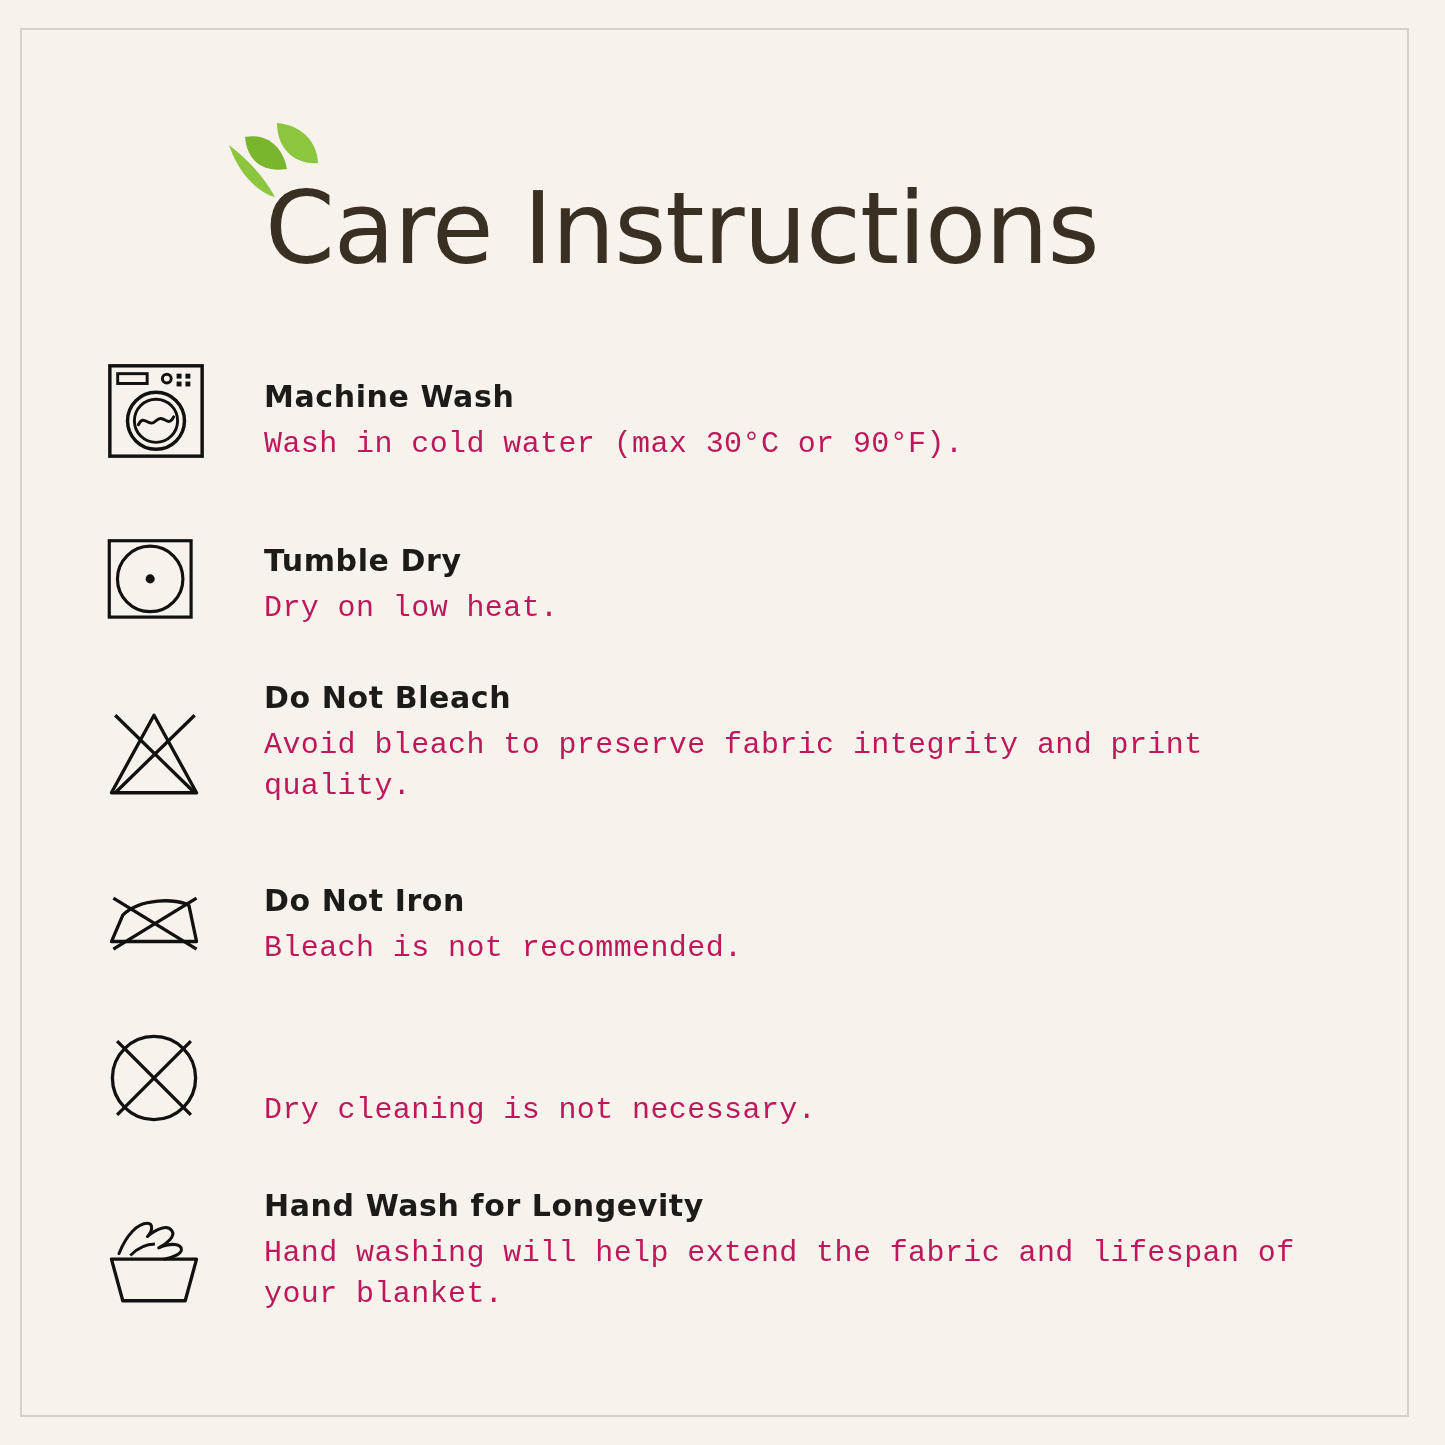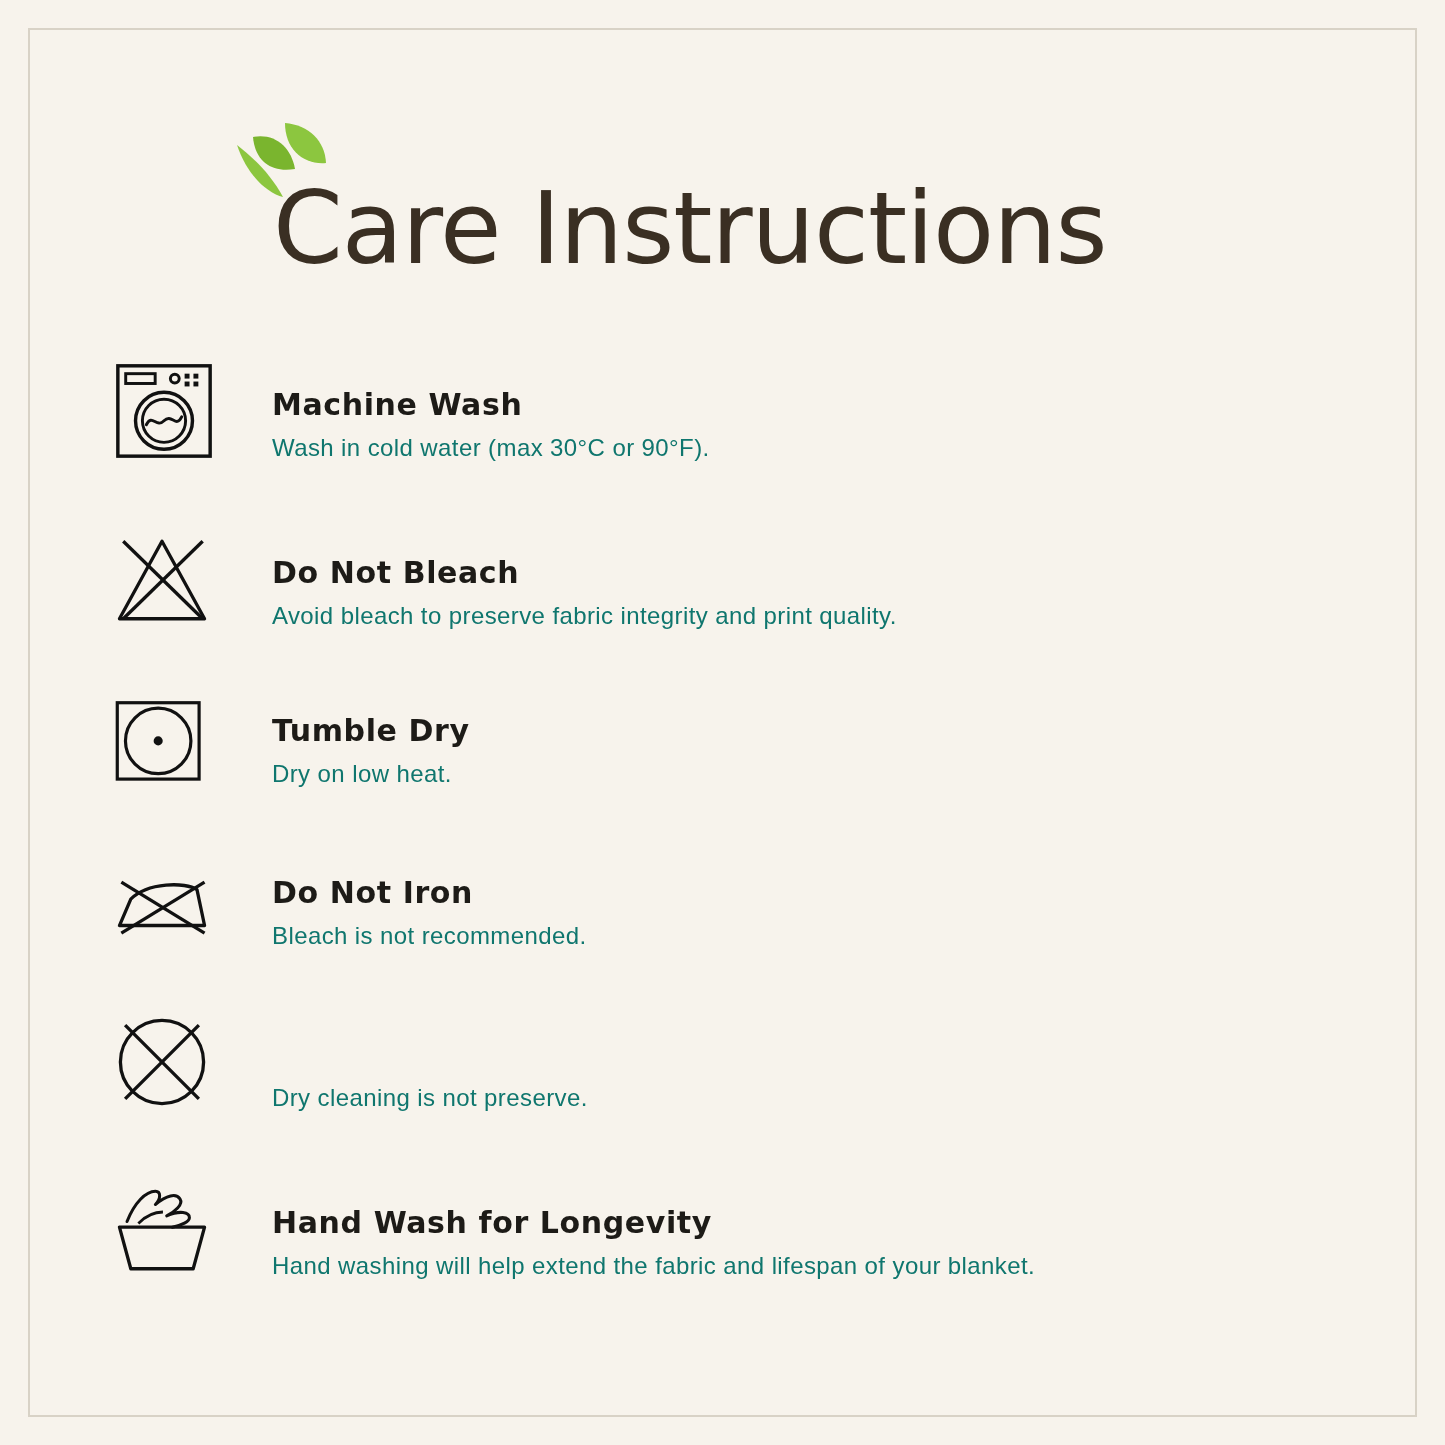--- a/index.html
+++ b/index.html
@@ -8,21 +8,21 @@
   }
   body {
     width: 1445px;
     height: 1445px;
     background: #f7f3ec;
     font-family: "Liberation Sans", sans-serif;
     overflow: hidden;
   }
   .card {
     position: absolute;
-    left: 28px;
+    left: 20px;
     top: 28px;
     width: 1389px;
     height: 1389px;
     border: 2px solid #d8d2c6;
     box-sizing: border-box;
     background: #f7f3ec;
   }
   .header {
     position: relative;
     height: 250px;
@@ -71,25 +71,25 @@
   }
   .item-title {
     font-size: 30px;
     font-weight: bold;
     color: #1d1b17;
     letter-spacing: 0.6px;
     margin-bottom: 10px;
     font-family: "DejaVu Sans", sans-serif;
   }
   .item-desc {
-    font-size: 24px;
-    color: #0f766e;
+    font-size: 30px;
+    color: #be185d;
     line-height: 1.35;
     letter-spacing: 0.4px;
-    font-family: Liberation Sans, sans-serif;
+    font-family: Liberation Mono, monospace;
   }
   .m1 { margin-bottom: 58px; }
   .m2 { margin-bottom: 52px; }
   .m3 { margin-bottom: 52px; }
   .m4 { margin-bottom: 52px; }
   .m5 { margin-bottom: 58px; }
   svg { display: block; }
 </style>
 </head>
 <body>
@@ -123,48 +123,48 @@
           <circle cx="55" cy="66" r="22" fill="none" stroke="#111" stroke-width="3"></circle>
           <path d="M37 70 C43 58 47 74 55 66 C63 58 67 74 73 62" fill="none" stroke="#111" stroke-width="3" stroke-linecap="round"></path>
         </svg>
       </div>
       <div class="text-cell">
         <div class="item-title">Machine Wash</div>
         <div class="item-desc">Wash in cold water (max 30°C or 90°F).</div>
       </div>
     </div>
 
-    <div class="item m3">
-      <div class="icon-cell">
-        <svg viewBox="0 0 110 110" width="104" height="104">
-          <path d="M55 14 L100 96 L10 96 Z" fill="none" stroke="#111" stroke-width="3.5" stroke-linejoin="round"></path>
-          <line x1="14" y1="14" x2="98" y2="96" stroke="#111" stroke-width="3.5"></line>
-          <line x1="98" y1="14" x2="14" y2="96" stroke="#111" stroke-width="3.5"></line>
-        </svg>
-      </div>
-      <div class="text-cell">
-        <div class="item-title">Do Not Bleach</div>
-        <div class="item-desc">Avoid bleach to preserve fabric integrity and print quality.</div>
-      </div>
-    </div>
-
     <div class="item m2">
       <div class="icon-cell">
         <svg viewBox="0 0 110 110" width="100" height="100">
           <rect x="8" y="14" width="90" height="84" fill="none" stroke="#111" stroke-width="3.5"></rect>
           <circle cx="53" cy="56" r="36" fill="none" stroke="#111" stroke-width="3.5"></circle>
           <circle cx="53" cy="56" r="5" fill="#111"></circle>
         </svg>
       </div>
       <div class="text-cell">
         <div class="item-title">Tumble Dry</div>
         <div class="item-desc">Dry on low heat.</div>
       </div>
     </div>
 
+    <div class="item m3">
+      <div class="icon-cell">
+        <svg viewBox="0 0 110 110" width="104" height="104">
+          <path d="M55 14 L100 96 L10 96 Z" fill="none" stroke="#111" stroke-width="3.5" stroke-linejoin="round"></path>
+          <line x1="14" y1="14" x2="98" y2="96" stroke="#111" stroke-width="3.5"></line>
+          <line x1="98" y1="14" x2="14" y2="96" stroke="#111" stroke-width="3.5"></line>
+        </svg>
+      </div>
+      <div class="text-cell">
+        <div class="item-title">Do Not Bleach</div>
+        <div class="item-desc">Avoid bleach to preserve fabric integrity and print quality.</div>
+      </div>
+    </div>
+
     <div class="item m4">
       <div class="icon-cell">
         <svg viewBox="0 0 110 110" width="104" height="104">
           <path d="M10 82 L100 82 L92 44 C80 36 40 36 22 54 Z" fill="none" stroke="#111" stroke-width="3.5" stroke-linejoin="round"></path>
           <line x1="12" y1="36" x2="100" y2="90" stroke="#111" stroke-width="3.5"></line>
           <line x1="100" y1="36" x2="12" y2="90" stroke="#111" stroke-width="3.5"></line>
         </svg>
       </div>
       <div class="text-cell">
         <div class="item-title">Do Not Iron</div>
@@ -174,21 +174,21 @@
 
     <div class="item m5">
       <div class="icon-cell">
         <svg viewBox="0 0 110 110" width="104" height="104">
           <circle cx="55" cy="55" r="44" fill="none" stroke="#111" stroke-width="3.5"></circle>
           <line x1="16" y1="16" x2="94" y2="94" stroke="#111" stroke-width="3.5"></line>
           <line x1="94" y1="16" x2="16" y2="94" stroke="#111" stroke-width="3.5"></line>
         </svg>
       </div>
       <div class="text-cell">
-        <div class="item-desc">Dry cleaning is not preserve.</div>
+        <div class="item-desc">Dry cleaning is not necessary.</div>
       </div>
     </div>
 
     <div class="item">
       <div class="icon-cell">
         <svg viewBox="0 0 110 110" width="104" height="104">
           <path d="M10 52 L100 52 L88 96 L22 96 Z" fill="none" stroke="#111" stroke-width="3.5" stroke-linejoin="round"></path>
           <path d="M18 46 C26 26 38 14 48 14 C54 14 54 22 48 28 C60 18 70 16 74 22 C78 28 68 36 60 40 C74 34 84 36 84 42 C84 46 76 50 66 52" fill="none" stroke="#111" stroke-width="3.2" stroke-linecap="round" stroke-linejoin="round"></path>
           <path d="M30 48 C38 40 48 36 56 36" fill="none" stroke="#111" stroke-width="3"></path>
         </svg>

